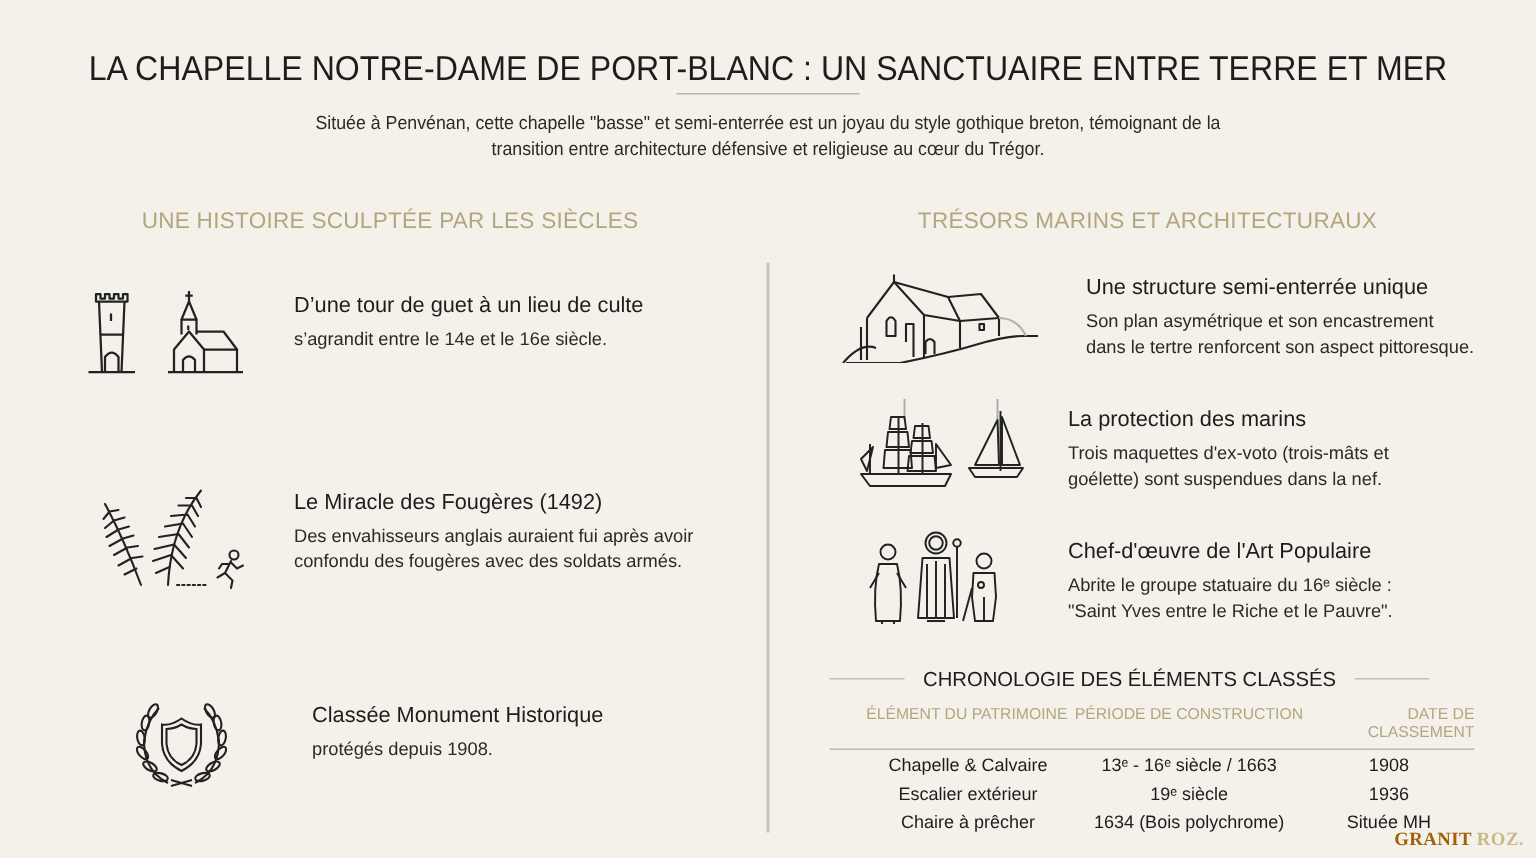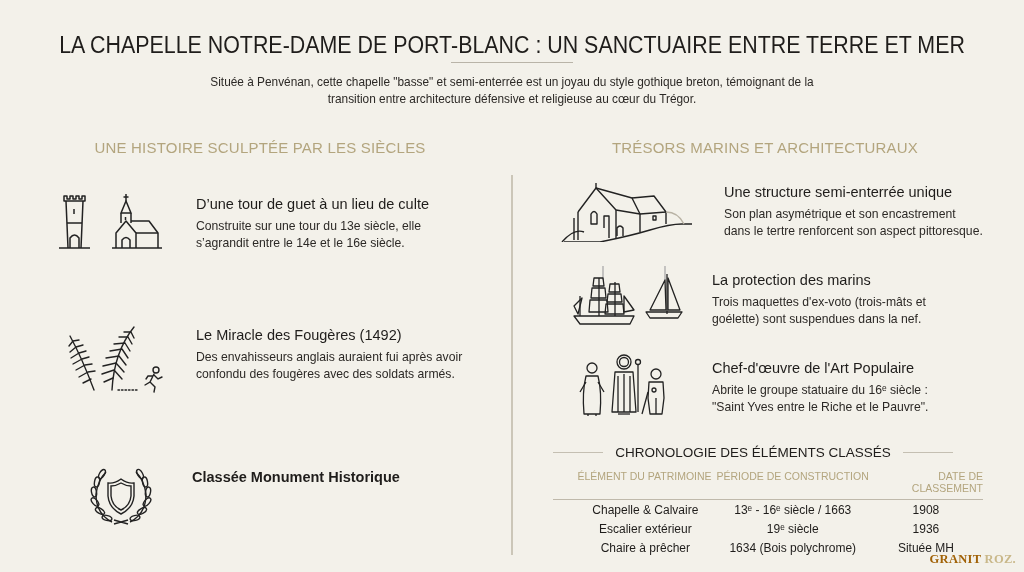--- a/index.html
+++ b/index.html
@@ -86,21 +86,20 @@
       <path d="M67.5 24 L67.5 27"></path>
       <path d="M58 55 L58 40 L68 28 L78 40 L78 55"></path>
       <path d="M73 28 L91 28 L100 40 L100 55"></path>
       <path d="M78 40 L100 40"></path>
       <path d="M64 55 L64 47 Q68 42 72 47 L72 55"></path>
       <path d="M54 55 L104 55"></path>
     </svg>
   </div>
   <div class="item-text" style="left:196px;top:196px;">
     <div class="item-title">D’une tour de guet à un lieu de culte</div>
-    <div class="item-desc">Construite sur une tour du 13e siècle, elle</div>
     <div class="item-desc">s’agrandit entre le 14e et le 16e siècle.</div>
   </div>
 </div>
 
 <div class="item" style="left:0;top:0;">
   <div class="icon" style="left:68px;top:324px;">
     <svg width="96" height="70" viewBox="0 0 96 70" fill="none" stroke="#222" stroke-width="1.4" stroke-linecap="round">
 
       <path d="M2 12 Q14 34 26 66"></path>
       <g>
@@ -156,22 +155,23 @@
       <path d="M40 56 Q56 48 56 28 Q54 14 46 6"></path>
       <ellipse cx="50" cy="8" rx="2.5" ry="5" transform="rotate(-30 50 8)"></ellipse>
       <ellipse cx="55" cy="16" rx="2.5" ry="5" transform="rotate(-10 55 16)"></ellipse>
       <ellipse cx="58" cy="26" rx="2.5" ry="5" transform="rotate(10 58 26)"></ellipse>
       <ellipse cx="57" cy="36" rx="2.5" ry="5" transform="rotate(40 57 36)"></ellipse>
       <ellipse cx="52" cy="45" rx="2.5" ry="5" transform="rotate(60 52 45)"></ellipse>
       <ellipse cx="45" cy="52" rx="2.5" ry="5" transform="rotate(75 45 52)"></ellipse>
       <path d="M24 58 L38 54 M24 54 L38 58"></path>
     </svg>
   </div>
-  <div class="item-text" style="left:192px;top:469px;font-weight:bold;">
+  <div class="item-text" style="left:208px;top:469px;">
     <div class="item-title">Classée Monument Historique</div>
+    <div class="item-desc">protégés depuis 1908.</div>
   </div>
 </div>
 
 <div class="item" style="left:0;top:0;">
   <div class="icon" style="left:560px;top:180px;">
     <svg width="132" height="62" viewBox="0 0 132 62" fill="none" stroke="#222" stroke-width="1.4" stroke-linejoin="round">
       <path d="M36 3 L36 8"></path>
       <path d="M18 32 L36 8 L56 30"></path>
       <path d="M36 8 L72 18 L80 34"></path>
       <path d="M56 30 L80 34"></path>

